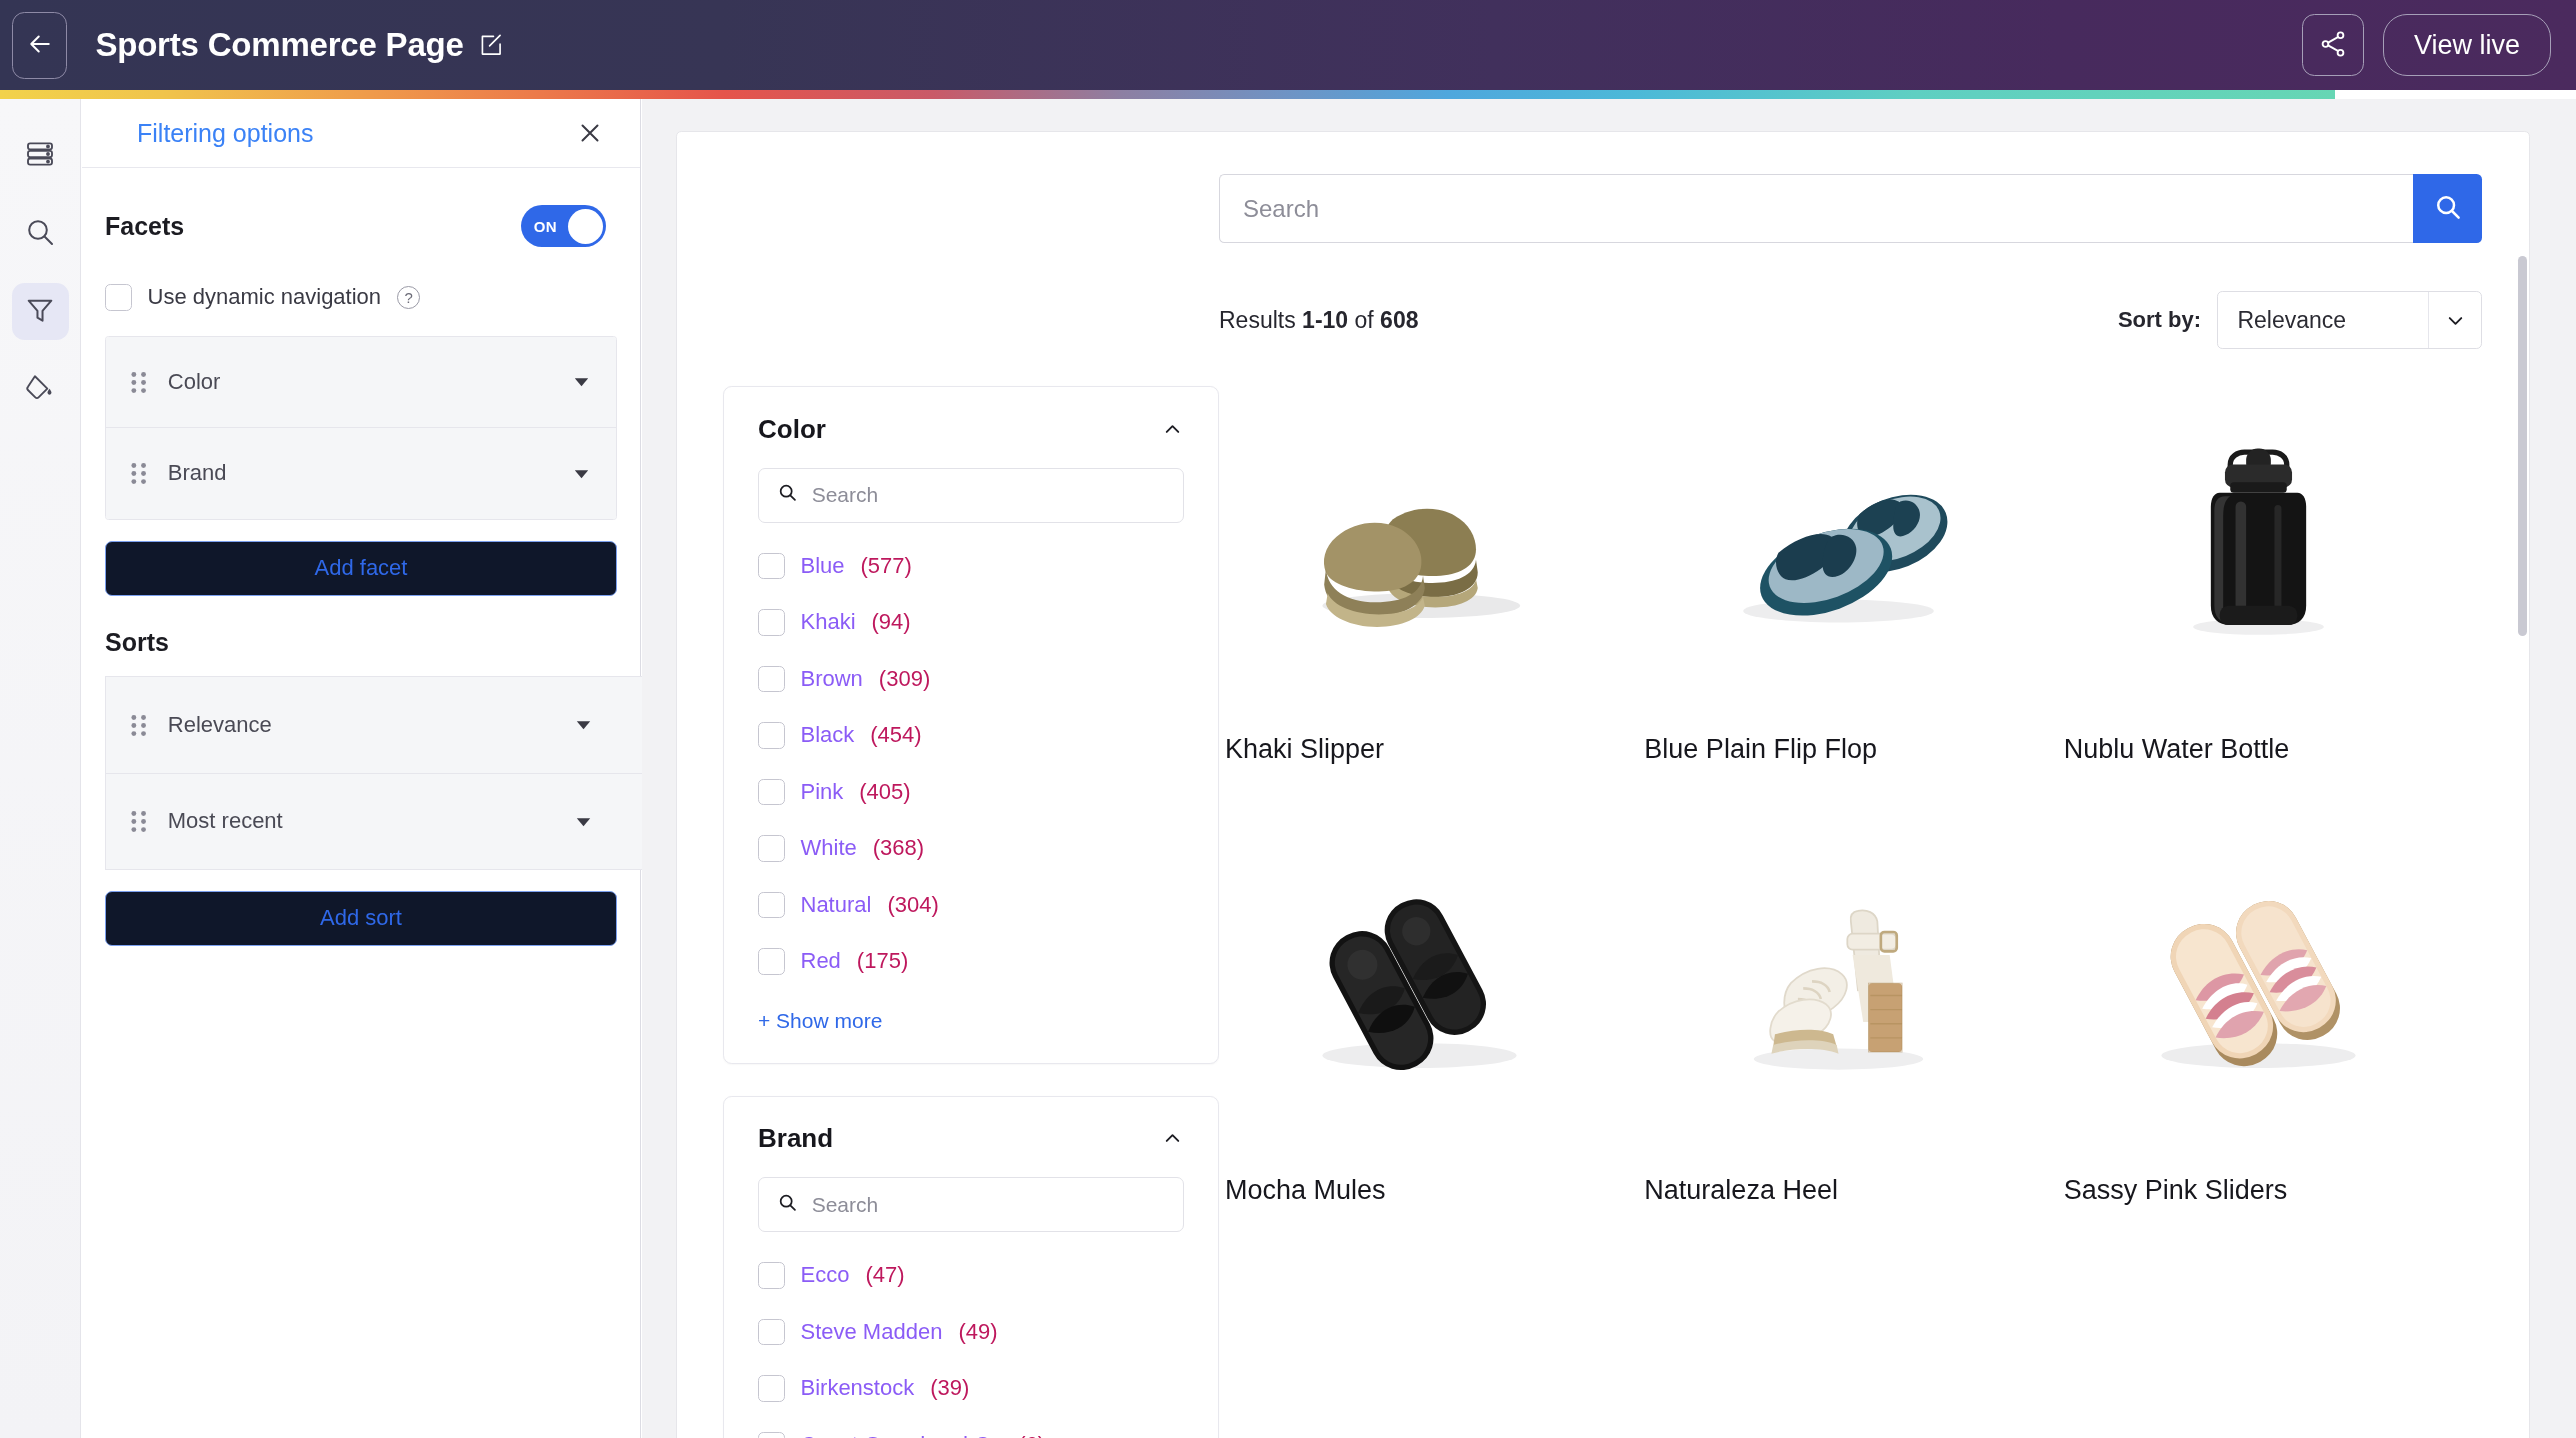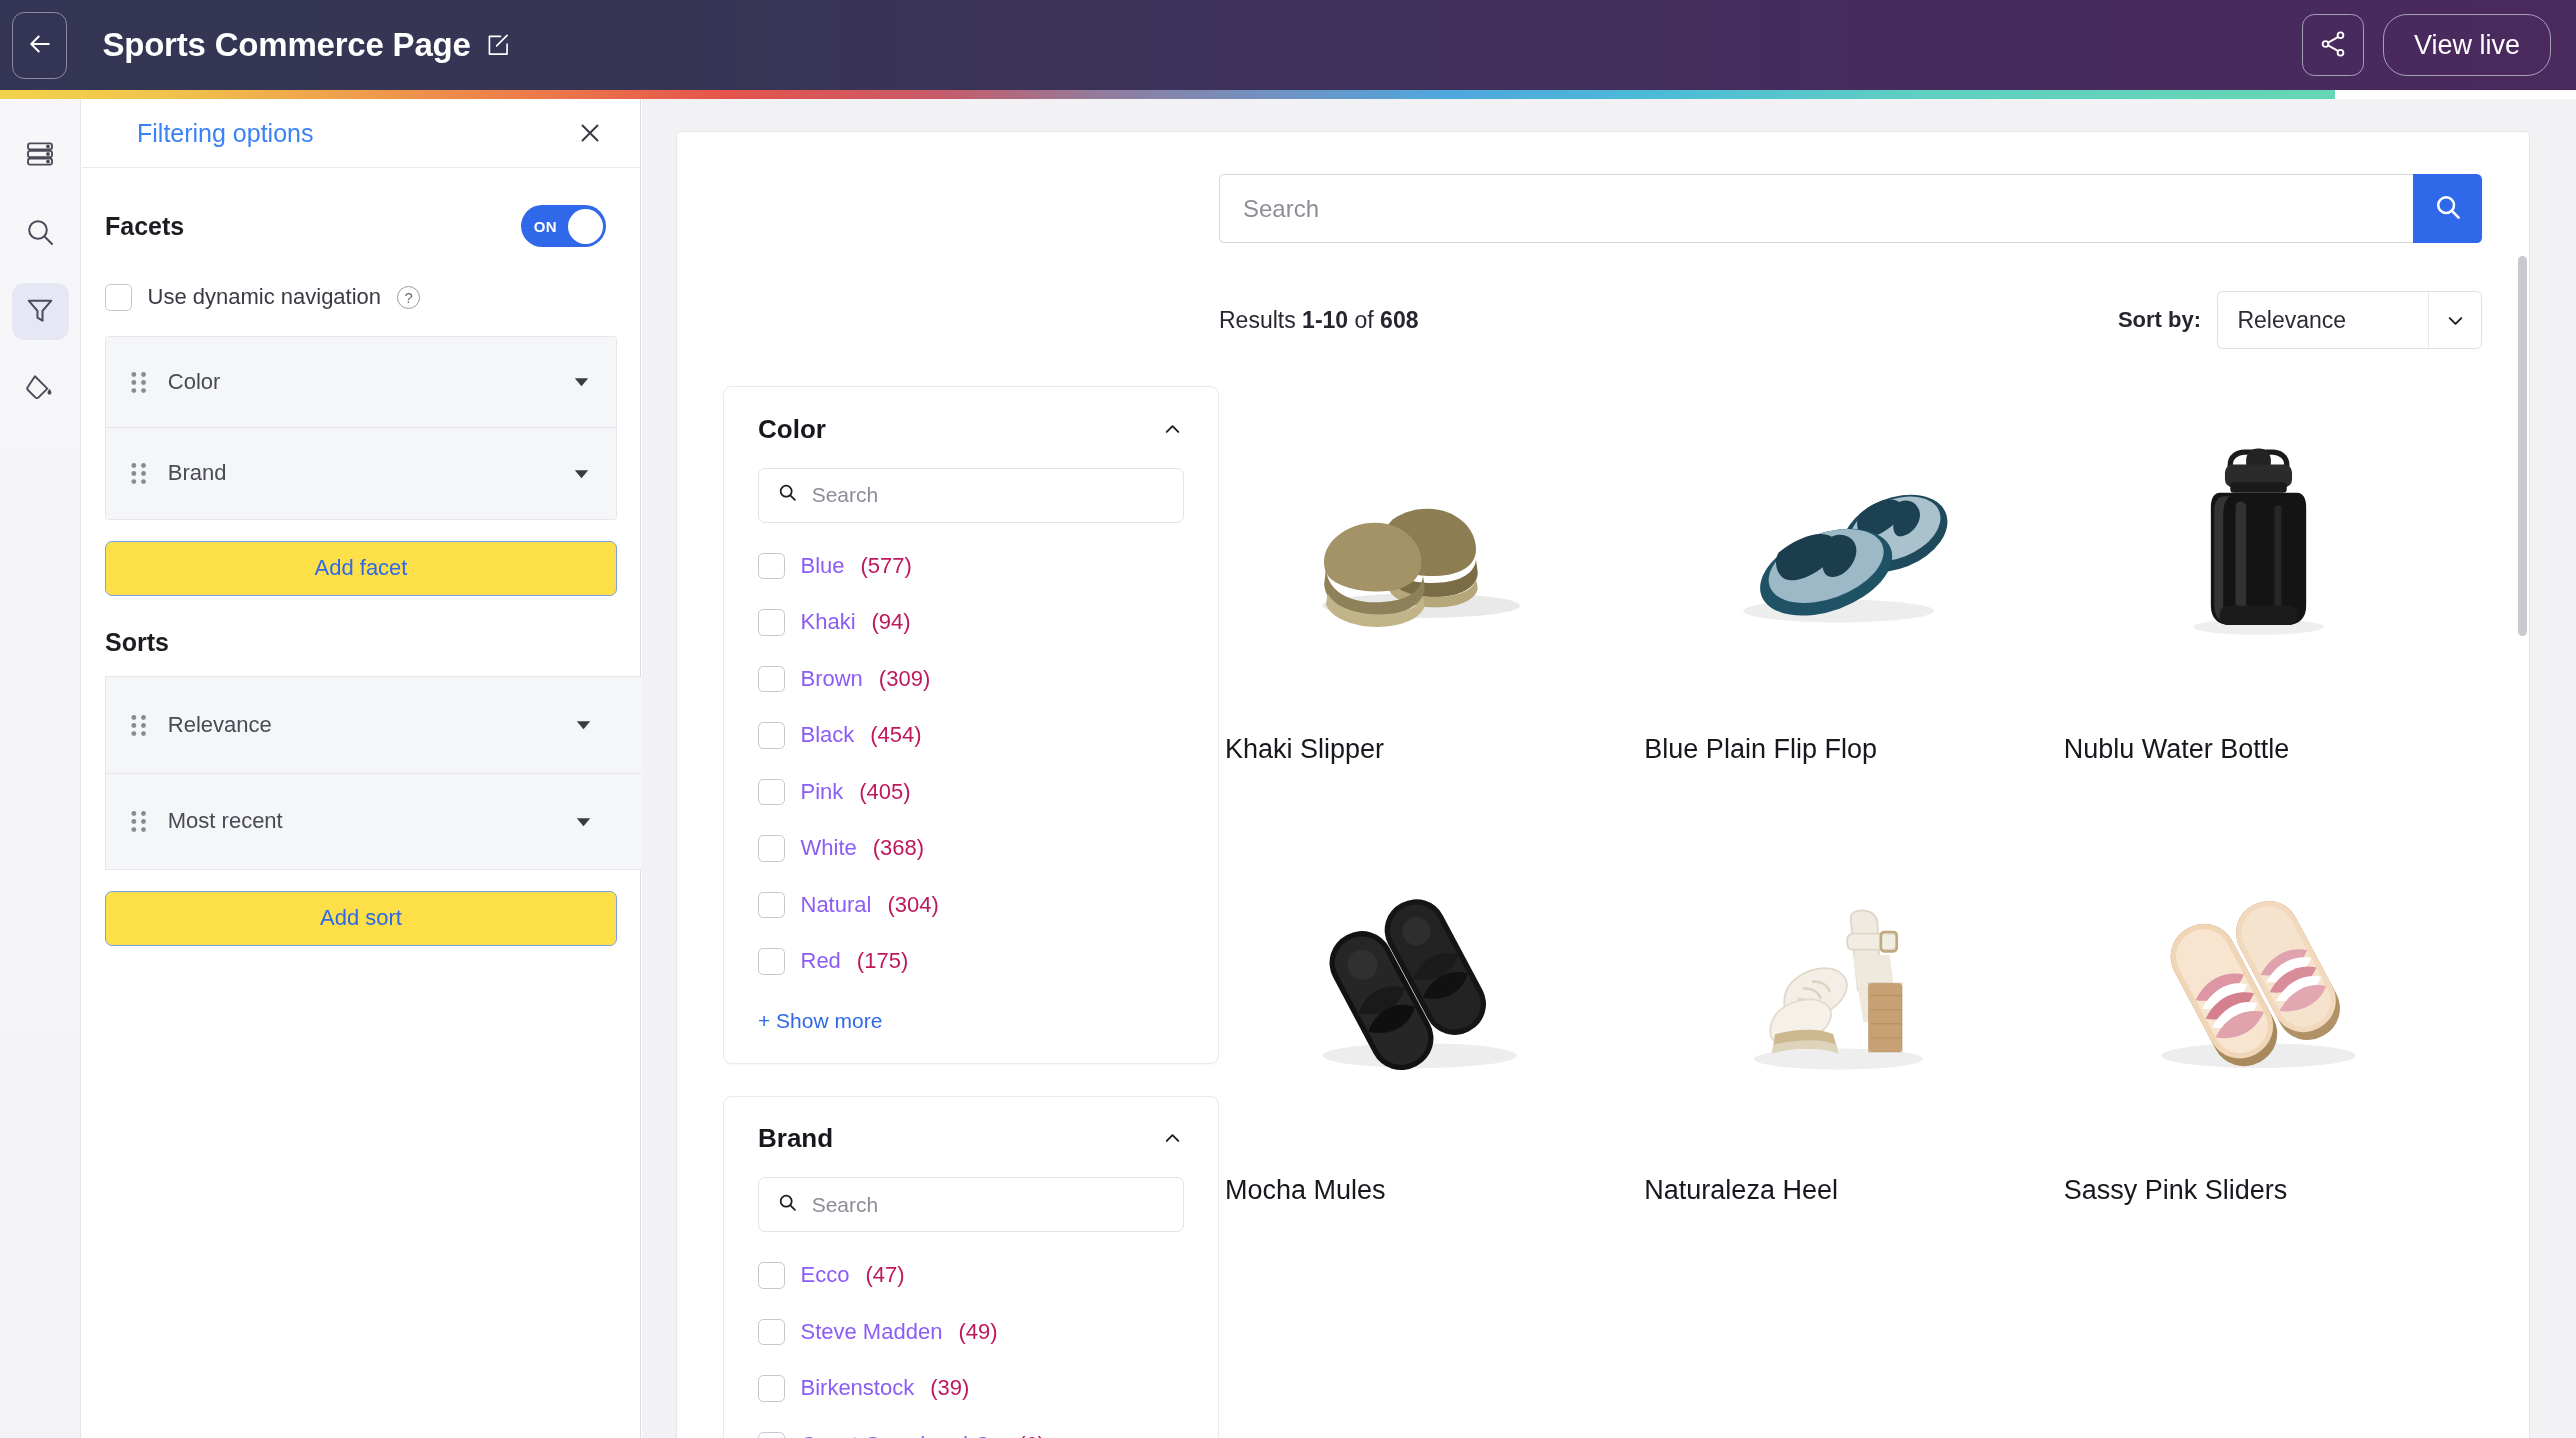--- a/index.html
+++ b/index.html
@@ -21,21 +21,21 @@
     width: 55px; height: 67px;
     margin-left: 12.4px;
     border: 1.3px solid #8e8aa6;
     border-radius: 12.4px;
     display: flex; align-items: center; justify-content: center;
     cursor: pointer;
   }
   .back-btn svg { width: 30px; height: 30px; }
   .page-title-wrap {
     display: flex; align-items: center; gap: 14px;
-    margin-left: 35px;
+    margin-left: 28px;
     justify-content: flex-end;
   }
   .page-title {
     color: #ffffff; font-size: 33px; font-weight: bold;
     letter-spacing: -0.2px;
   }
   .edit-icon { width: 26.5px; height: 26.5px; cursor: pointer; }
   .topbar-right {
     margin-left: auto; display: flex; align-items: center; gap: 19.4px;
     margin-right: 25px;
@@ -141,21 +141,21 @@
     border-bottom: 0.9px solid #e6e6ec; cursor: grab;
   }
   .drag-item:last-child { border-bottom: none; }
   .grip { width: 19.4px; height: 28px; flex: none; margin-right: 19.4px; }
   .drag-label { font-size: 22px; color: #4a4a55; }
   .caret-down { margin-left: auto; width: 23px; height: 23px; }
 
   .ghost-btn {
     margin-top: 21px; height: 55px; width: 100%;
     border: 1.3px solid #7ba0ef; border-radius: 7px;
-    background: #fde047; color: #2f68e8; font-size: 22px;
+    background: #0f172a; color: #2f68e8; font-size: 22px;
     display: flex; align-items: center; justify-content: center;
     cursor: pointer;
   }
   .sorts-label {
     margin-top: 32px; font-size: 25px; font-weight: bold; color: #1c1c22;
   }
   .sortlist { margin-top: 19.4px; position: relative; }
   .sort-item {
     height: 97px; background: #f5f6f8;
     display: flex; align-items: center; padding: 0 23px;

